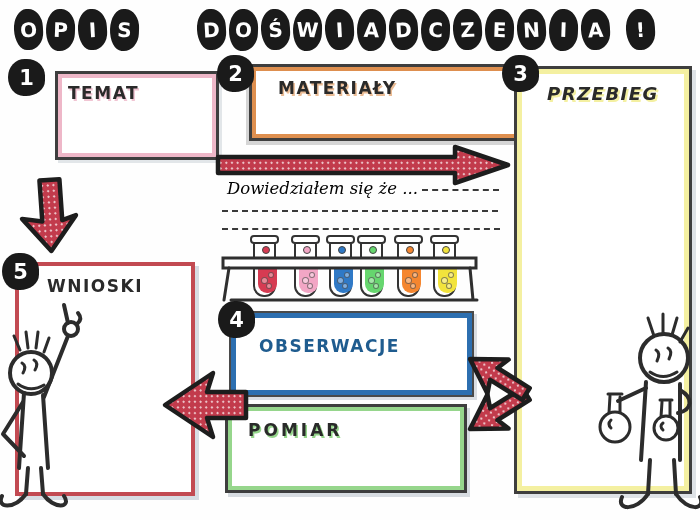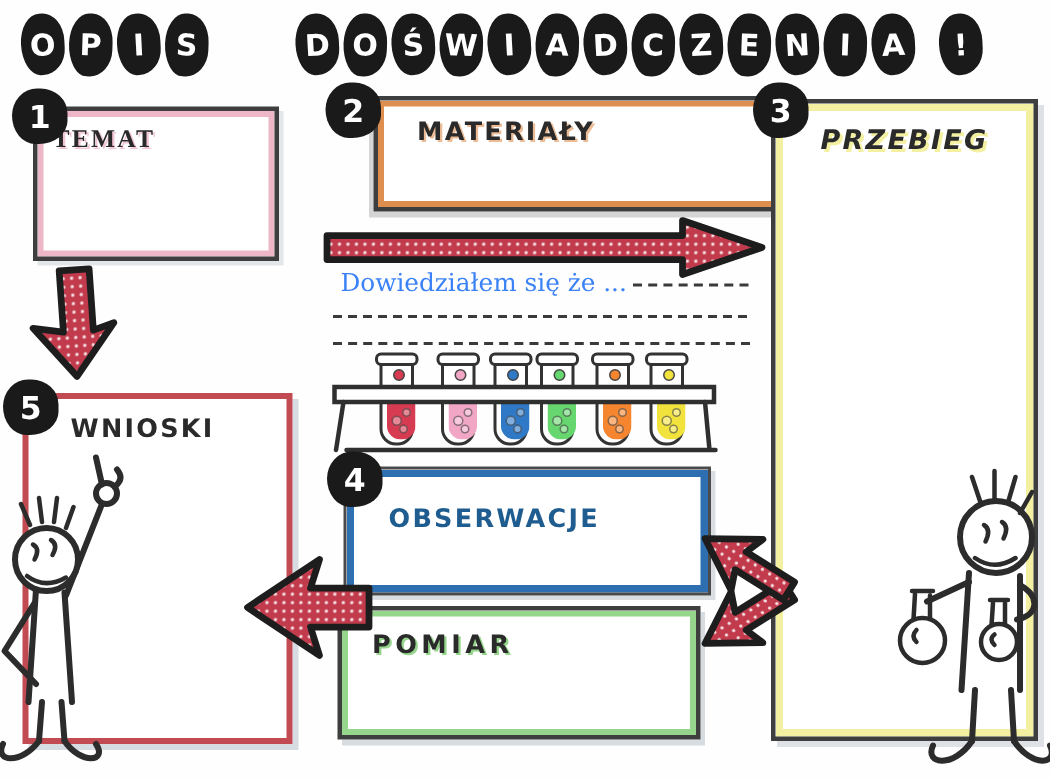--- a/index.html
+++ b/index.html
@@ -24,22 +24,22 @@
        justify-content:center;font-weight:bold;font-size:21px;z-index:5;}
   #num1{left:8px;top:59px;}
   #num2{left:217px;top:55px;}
   #num3{left:502px;top:55px;}
   #num4{left:218px;top:301px;}
   #num5{left:2px;top:253px;}
 
   
   .box{position:absolute;background:#fff;box-sizing:border-box;z-index:2;}
   .label{font-weight:bold;font-size:17px;letter-spacing:1.5px;color:var(--ink);}
-  #box-temat{left:22px;top:71px;width:164px;height:103px;border:3px solid #3e3e3e;
-             box-shadow:inset 0 0 0 4px var(--temat),3px 3px 0 rgba(175,185,195,.35);font-family:Liberation Serif, serif;}
+  #box-temat{left:55px;top:71px;width:164px;height:89px;border:3px solid #3e3e3e;
+             box-shadow:inset 0 0 0 4px var(--temat),3px 3px 0 rgba(175,185,195,.35);}
   #box-temat .label{margin:9px 0 0 10px;text-shadow:1.5px 1.5px 0 rgba(238,183,200,.8);}
   #box-materialy{left:249px;top:64px;width:278px;height:77px;border:3px solid #3e3e3e;
              box-shadow:inset 0 0 0 4px var(--materialy),-3px 4px 0 rgba(90,90,90,.25);}
   #box-materialy .label{margin:11px 0 0 26px;text-shadow:1.5px 1.5px 0 rgba(222,143,79,.6);}
   #box-przebieg{left:514px;top:66px;width:178px;height:428px;border:3px solid #3e3e3e;
              box-shadow:inset 0 0 0 5px var(--przebieg),4px 4px 0 rgba(175,185,195,.4);}
   #box-przebieg .label{margin:14px 0 0 30px;font-size:18px;text-shadow:2px 2px 0 var(--przebieg);font-style:italic;}
   #box-obserwacje{left:229px;top:311px;width:245px;height:86px;border:2px solid #4a4a4a;
              box-shadow:inset 0 0 0 5px var(--obserwacje),3px 3px 0 rgba(175,185,195,.45);}
   #box-obserwacje .label{margin:23px 0 0 28px;color:var(--obserwacje-text);}
@@ -53,22 +53,22 @@
   
   .arrow{position:absolute;z-index:4;}
   #arrow-down{left:16px;top:177px;transform:rotate(-4deg);}
   #arrow-right{left:215px;top:143px;}
   #arrow-left-big{left:161px;top:365px;}
   #arrow-double{left:444px;top:334px;}
   .arrow path,.arrow polygon{stroke:#1d1d1d;stroke-width:4.5;stroke-linejoin:round;fill:url(#redpat);}
 
   
   #learned-line{position:absolute;left:227px;top:179px;width:272px;display:flex;
-      align-items:baseline;font-family:"DejaVu Serif",serif;
-      font-size:16.5px;color:#3b82f6;z-index:3;}
+      align-items:baseline;font-family:"DejaVu Serif",serif;font-style:italic;
+      font-size:16.5px;color:#000000;z-index:3;}
   #learned-line .tail{flex:1;border-top:2.5px dashed #3a3a3a;margin-left:4px;
       transform:translateY(-3px);}
   .dashline{position:absolute;border-top:2.5px dashed #3a3a3a;z-index:3;}
   #dash1{left:222px;top:210px;width:276px;}
   #dash2{left:222px;top:228px;width:278px;}
 
   
   #tubes{position:absolute;left:221px;top:235px;width:258px;height:72px;z-index:3;}
   .tube{position:absolute;top:0;width:26px;height:64px;}
   .tube:nth-child(1){left:32px;} .tube:nth-child(2){left:73px;}

